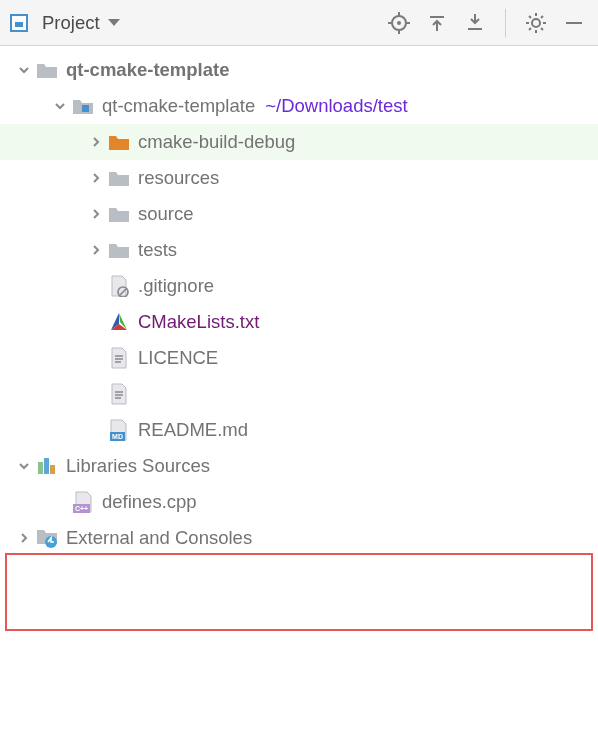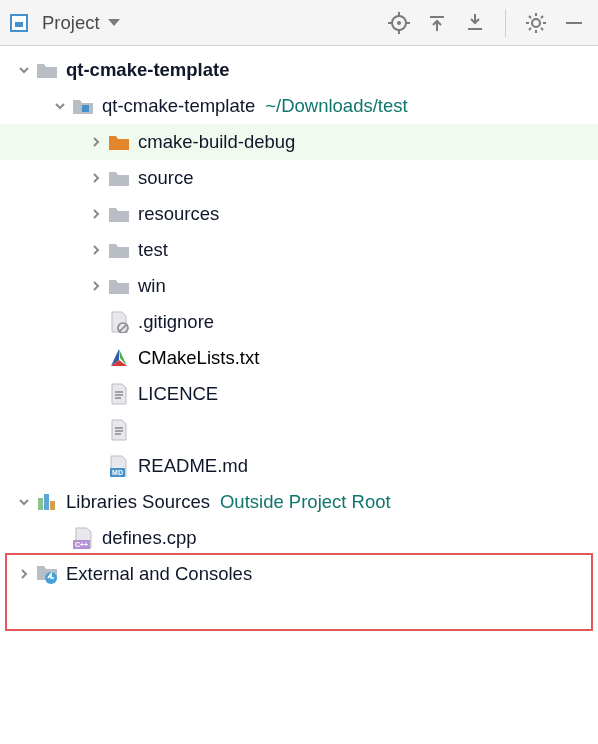--- a/index.html
+++ b/index.html
@@ -89,26 +89,26 @@
     .chevron.none { visibility: hidden; }
     .node-icon {
       width: 26px;
       display: inline-flex;
       justify-content: center;
       align-items: center;
       flex-shrink: 0;
       margin-right: 6px;
     }
     .node-label {
-      color: #0f172a;
+      color: #737373;
     }
     .node-label.bold { font-weight: 600; }
-    .node-label.link { color: #000000; }
+    .node-label.link { color: #701a75; }
     .node-suffix {
-      color: #0f766e;
+      color: #6d28d9;
       margin-left: 10px;
     }
     .highlight-box {
       position: absolute;
       border: 2px solid #e15858;
       pointer-events: none;
     }
     .project-badge {
       display: inline-block;
       width: 18px; height: 18px;
@@ -235,65 +235,52 @@
     <span class="chevron">
       <svg width="12" height="12" viewBox="0 0 12 12">
           <polyline points="4,2 8,6 4,10" fill="none" stroke="#8a8a8a" stroke-width="2"></polyline>
         </svg>
     </span>
     <span class="node-icon">
       <svg width="22" height="18" viewBox="0 0 22 18">
           <path d="M1 3 h7 l2 3 h11 v11 h-20 z" fill="#b9bdc4"></path>
         </svg>
     </span>
+    <span class="node-label">resources</span>
+  </div>
+
+  <div class="tree-row" style="--indent:86px">
+    <span class="chevron">
+      <svg width="12" height="12" viewBox="0 0 12 12">
+          <polyline points="4,2 8,6 4,10" fill="none" stroke="#8a8a8a" stroke-width="2"></polyline>
+        </svg>
+    </span>
+    <span class="node-icon">
+      <svg width="22" height="18" viewBox="0 0 22 18">
+          <path d="M1 3 h7 l2 3 h11 v11 h-20 z" fill="#b9bdc4"></path>
+        </svg>
+    </span>
     <span class="node-label">source</span>
   </div>
 
   <div class="tree-row" style="--indent:86px">
     <span class="chevron">
       <svg width="12" height="12" viewBox="0 0 12 12">
           <polyline points="4,2 8,6 4,10" fill="none" stroke="#8a8a8a" stroke-width="2"></polyline>
         </svg>
     </span>
     <span class="node-icon">
       <svg width="22" height="18" viewBox="0 0 22 18">
           <path d="M1 3 h7 l2 3 h11 v11 h-20 z" fill="#b9bdc4"></path>
         </svg>
     </span>
-    <span class="node-label">resources</span>
-  </div>
-
-  <div class="tree-row" style="--indent:86px">
-    <span class="chevron">
-      <svg width="12" height="12" viewBox="0 0 12 12">
-          <polyline points="4,2 8,6 4,10" fill="none" stroke="#8a8a8a" stroke-width="2"></polyline>
-        </svg>
-    </span>
-    <span class="node-icon">
-      <svg width="22" height="18" viewBox="0 0 22 18">
-          <path d="M1 3 h7 l2 3 h11 v11 h-20 z" fill="#b9bdc4"></path>
-        </svg>
-    </span>
-    <span class="node-label">test</span>
-  </div>
-
-
-  <div class="tree-row" style="--indent:86px">
-    <span class="chevron">
-      <svg width="12" height="12" viewBox="0 0 12 12">
-          <polyline points="4,2 8,6 4,10" fill="none" stroke="#8a8a8a" stroke-width="2"></polyline>
-        </svg>
-    </span>
-    <span class="node-icon">
-      <svg width="22" height="18" viewBox="0 0 22 18">
-          <path d="M1 3 h7 l2 3 h11 v11 h-20 z" fill="#b9bdc4"></path>
-        </svg>
-    </span>
-    <span class="node-label">win</span>
-  </div>
+    <span class="node-label">tests</span>
+  </div>
+
+
 
   <div class="tree-row" style="--indent:86px">
     <span class="chevron none"></span>
     <span class="node-icon">
       <svg width="20" height="22" viewBox="0 0 20 22">
           <path d="M3 1 h10 l4 4 v16 h-14 z" fill="#e8e8ec" stroke="#b9bdc4"></path>
           <circle cx="14" cy="17" r="5" fill="none" stroke="#8a8a8a" stroke-width="1.7"></circle>
           <line x1="11" y1="20" x2="17" y2="14" stroke="#8a8a8a" stroke-width="1.7"></line>
         </svg>
     </span>
@@ -357,21 +344,20 @@
         </svg>
     </span>
     <span class="node-icon">
       <svg width="22" height="20" viewBox="0 0 22 20">
           <rect x="2" y="6" width="5" height="12" fill="#8ac28e"></rect>
           <rect x="8" y="2" width="5" height="16" fill="#5ea6d7"></rect>
           <rect x="14" y="9" width="5" height="9" fill="#d4a24f"></rect>
         </svg>
     </span>
     <span class="node-label">Libraries Sources</span>
-    <span class="node-suffix">Outside Project Root</span>
   </div>
 
   <div class="tree-row" style="--indent:50px">
     <span class="chevron none"></span>
     <span class="node-icon">
       <svg width="22" height="22" viewBox="0 0 22 22">
           <path d="M4 1 h11 l4 4 v16 h-15 z" fill="#e8e8ec" stroke="#b9bdc4"></path>
           <rect x="1" y="13" width="17" height="9" fill="#b491d4"></rect>
           <text x="9.5" y="20" font-size="7" fill="#fff" text-anchor="middle" font-weight="bold">C++</text>
         </svg>

